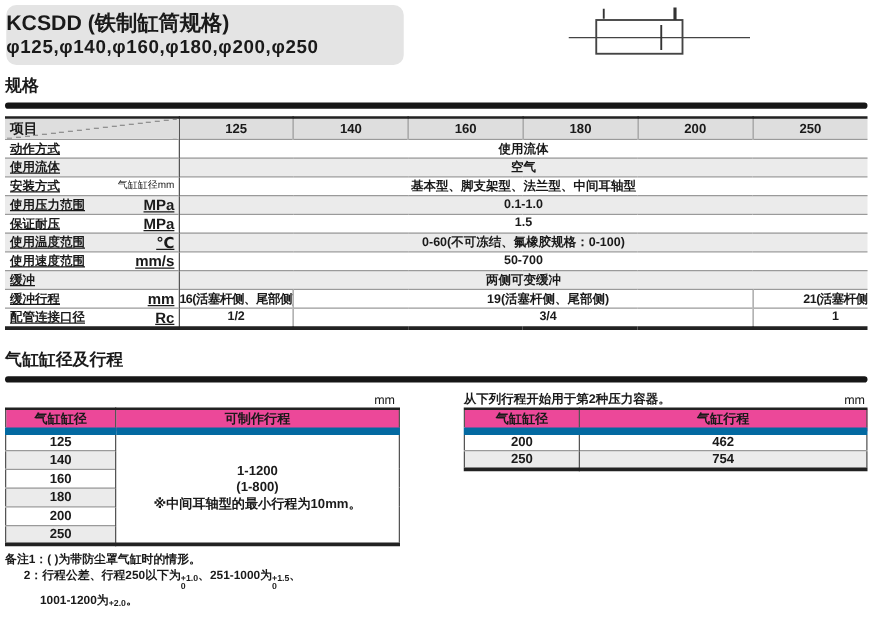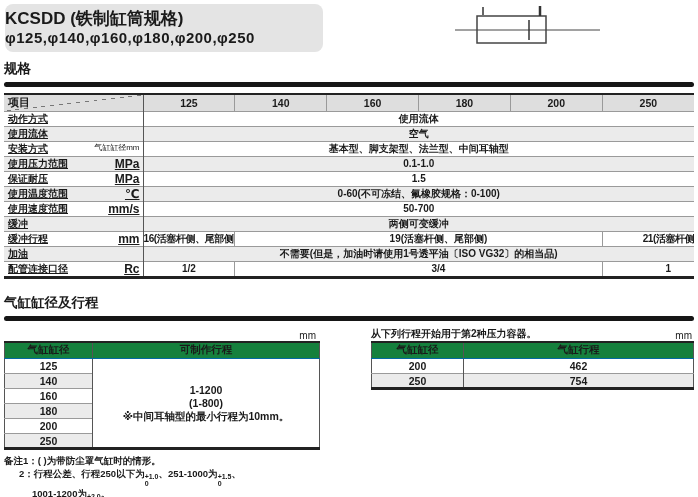--- a/index.html
+++ b/index.html
@@ -43,21 +43,21 @@
   
   .tables-row { display:flex; justify-content:space-between; align-items:flex-start; width:690px; margin-top:2px; }
   .left-col { width:316px; }
   .right-col { width:323px; margin-right:0; }
   .pre-line { height:14px; font-size:10px; font-weight:bold; display:flex; justify-content:space-between; align-items:flex-end; }
   .pre-line .mm-only { margin-left:auto; padding-right:4px; font-weight:normal; }
   .pre-line .mm { font-weight:normal; padding-right:2px; }
 
   .bs-table, .pv-table { width:100%; border-top:2px solid #222; border-bottom:3px solid #222;
     border-left:1px solid #555; border-right:1px solid #555; font-weight:bold; }
-  .bs-table th, .pv-table th { background:#15803d; border-bottom:1px solid #0369a1; height:17px; font-size:10.5px; }
+  .bs-table th, .pv-table th { background:#ec4899; border-bottom:6px solid #0369a1; height:17px; font-size:10.5px; }
   .bs-table td, .pv-table td { height:15px; font-size:10.5px; text-align:center; border-top:1px solid #9a9a9a; }
   .bs-table col.c1 { width:88px; } .pv-table col.c1 { width:92px; }
   .bs-table td.bore, .pv-table td.bore { border-right:1px solid #555; }
   .bs-table th.b1, .pv-table th.b1 { border-right:1px solid #555; }
   td.alt-cell, tr.alt-row td { background:#ebebeb; }
   .stroke-cell { vertical-align:middle; font-size:10px; line-height:13px; font-weight:bold; }
   .stroke-cell div { white-space:nowrap; }
 
   
   .notes { margin-top:4px; font-size:9.5px; font-weight:bold; line-height:13px; width:330px; }
@@ -186,29 +186,20 @@
       <tr>
         <td class="lbl">
             <div class="lbl-inner">
               <span>缓冲行程</span>
               <span class="unit">mm</span>
             </div>
           </td>
         <td class="val small-fit">16(活塞杆侧、尾部侧)</td>
         <td class="val" colspan="4">19(活塞杆侧、尾部侧)</td>
         <td class="val small-fit">21(活塞杆侧、尾部侧)</td>
-      </tr>
-      <tr class="alt">
-        <td class="lbl">
-            <div class="lbl-inner">
-              <span>加油</span>
-              <span class="unit"></span>
-            </div>
-          </td>
-        <td class="val" colspan="6">不需要(但是，加油时请使用1号透平油〔ISO VG32〕的相当品)</td>
       </tr>
       <tr>
         <td class="lbl">
             <div class="lbl-inner">
               <span>配管连接口径</span>
               <span class="unit">Rc</span>
             </div>
           </td>
         <td class="val">1/2</td>
         <td class="val" colspan="4">3/4</td>

